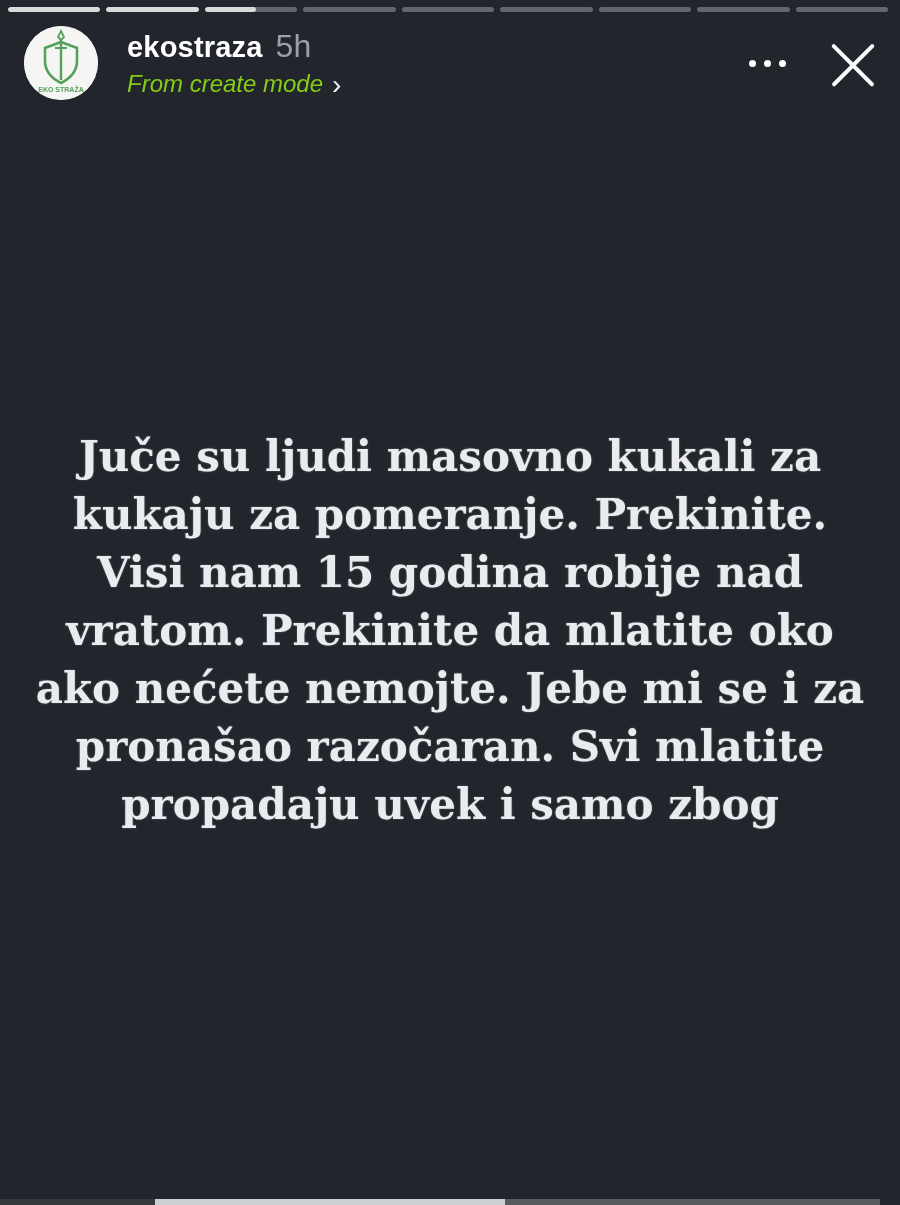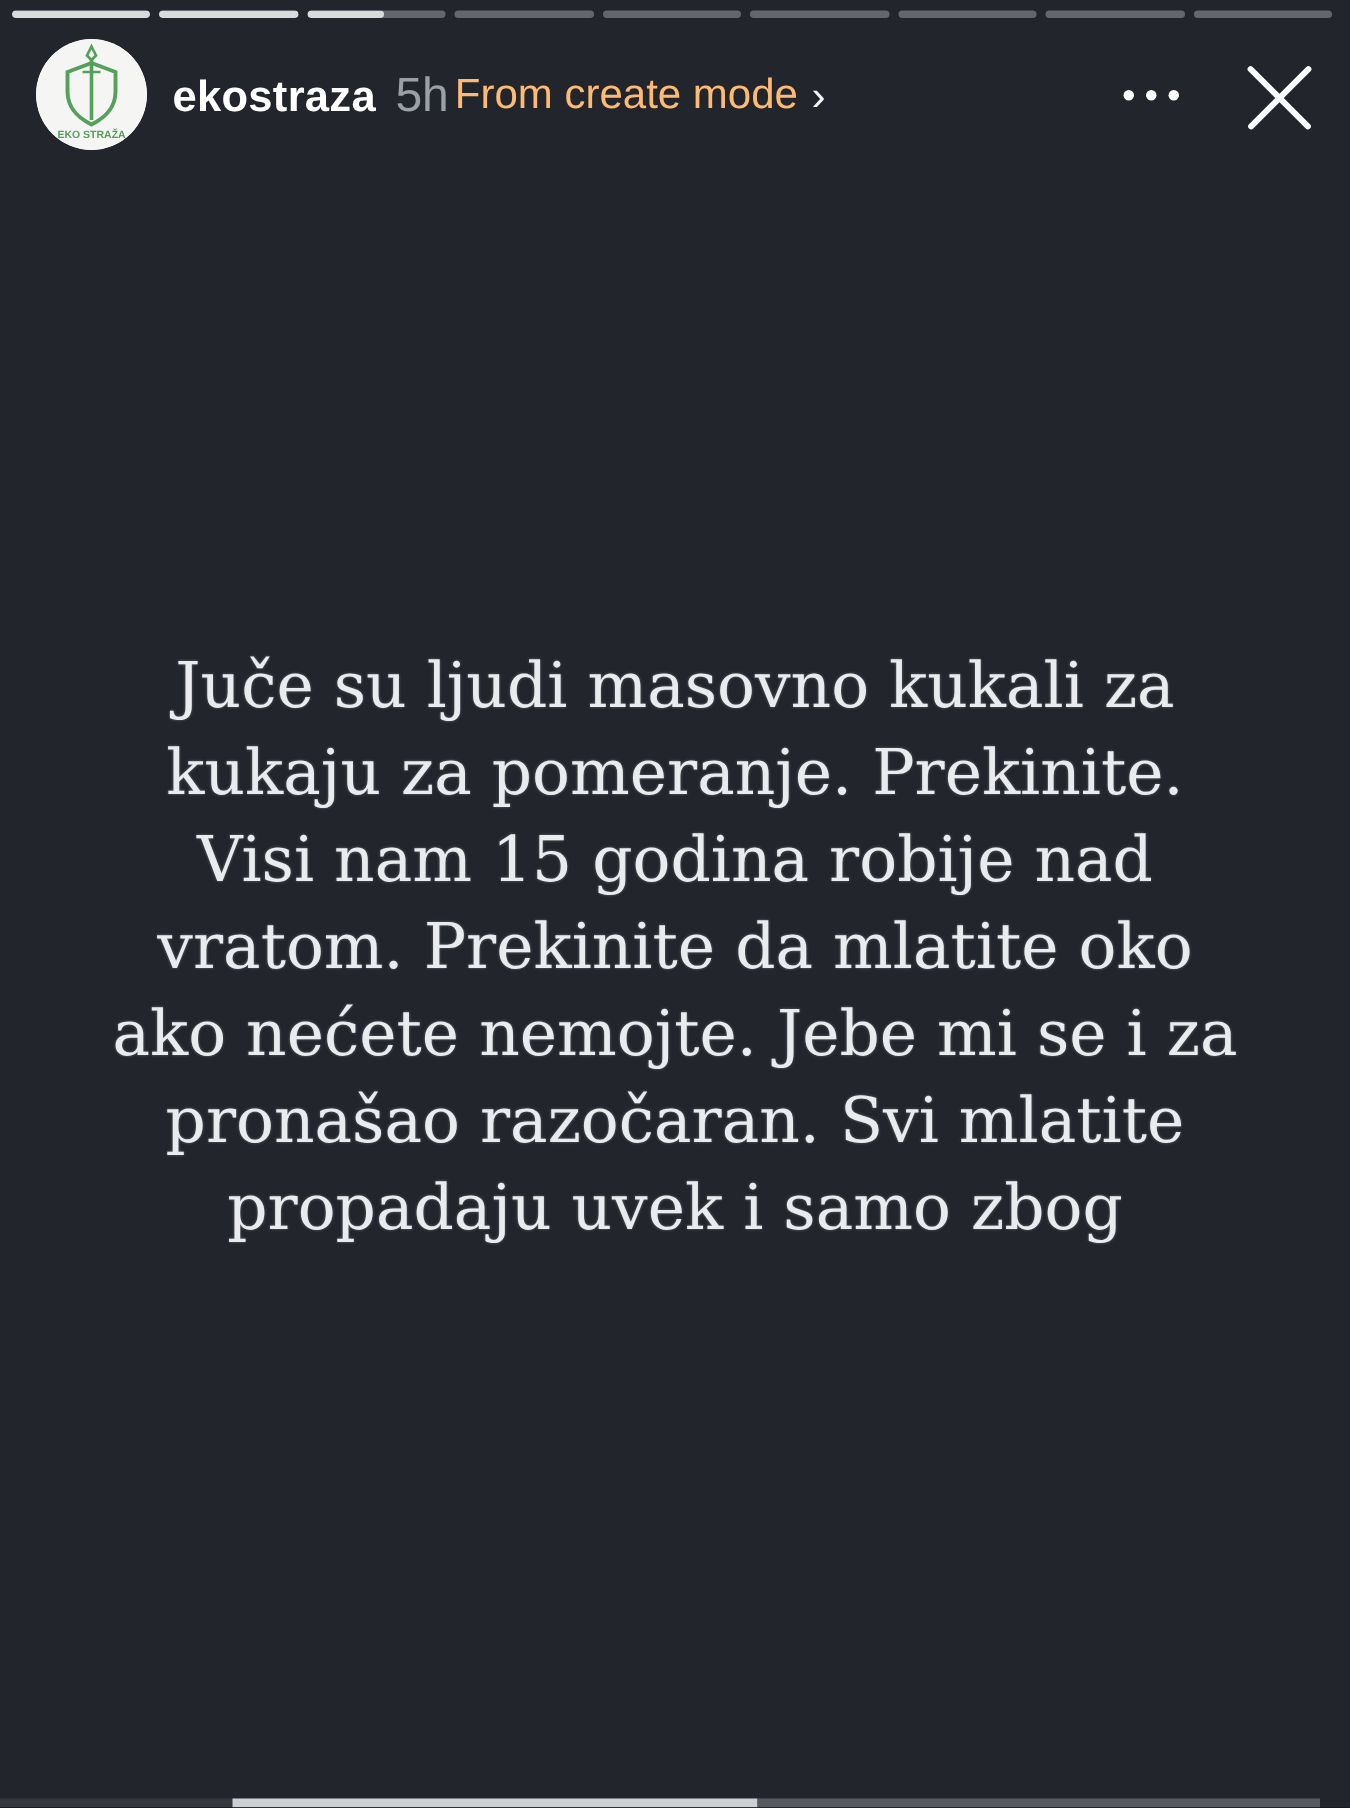--- a/index.html
+++ b/index.html
@@ -48,23 +48,23 @@
     border-radius: 50%;
     background: #f5f6f4;
     flex: 0 0 auto;
     display: flex;
     align-items: center;
     justify-content: center;
     overflow: hidden;
     cursor: pointer;
   }
   .user-block {
-    margin-left: 17px;
-    display: flex;
-    flex-direction: row;
+    margin-left: 29px;
+    display: flex;
+    flex-direction: column;
     gap: 4px;
   }
   .user-row1 {
     display: flex;
     align-items: baseline;
     gap: 13px;
   }
   .username {
     color: #ffffff;
     font-size: 29px;
@@ -77,23 +77,24 @@
     font-size: 32px;
     font-weight: 400;
   }
   .user-row2 {
     display: flex;
     align-items: center;
     gap: 9px;
     cursor: pointer;
   }
   .source-label {
-    color: #fdba74;
-    font-size: 28px;
+    color: #84cc16;
+    font-size: 24px;
     font-weight: 400;
+    font-style: italic;
   }
   .chevron {
     color: #f2f3f5;
     font-size: 28px;
     line-height: 1;
     padding-top: 2px;
   }
   .header-actions {
     margin-left: auto;
     display: flex;
@@ -132,21 +133,21 @@
     position: absolute;
     top: 428px;
     left: 0; right: 0;
     text-align: center;
     font-family: "DejaVu Serif", serif;
     color: #e9ebee;
     font-size: 42px;
     line-height: 58px;
     text-shadow: 0 0 2px rgba(240,242,245,0.35);
   }
-  .caption-line { white-space: nowrap; }
+  .caption-line { white-space: nowrap; font-weight: bold; }
 
   
   .bottom-bar {
     position: absolute;
     left: 0; bottom: 0;
     width: 900px; height: 6px;
   }
   .bottom-track {
     position: absolute;
     left: 0; bottom: 0;

